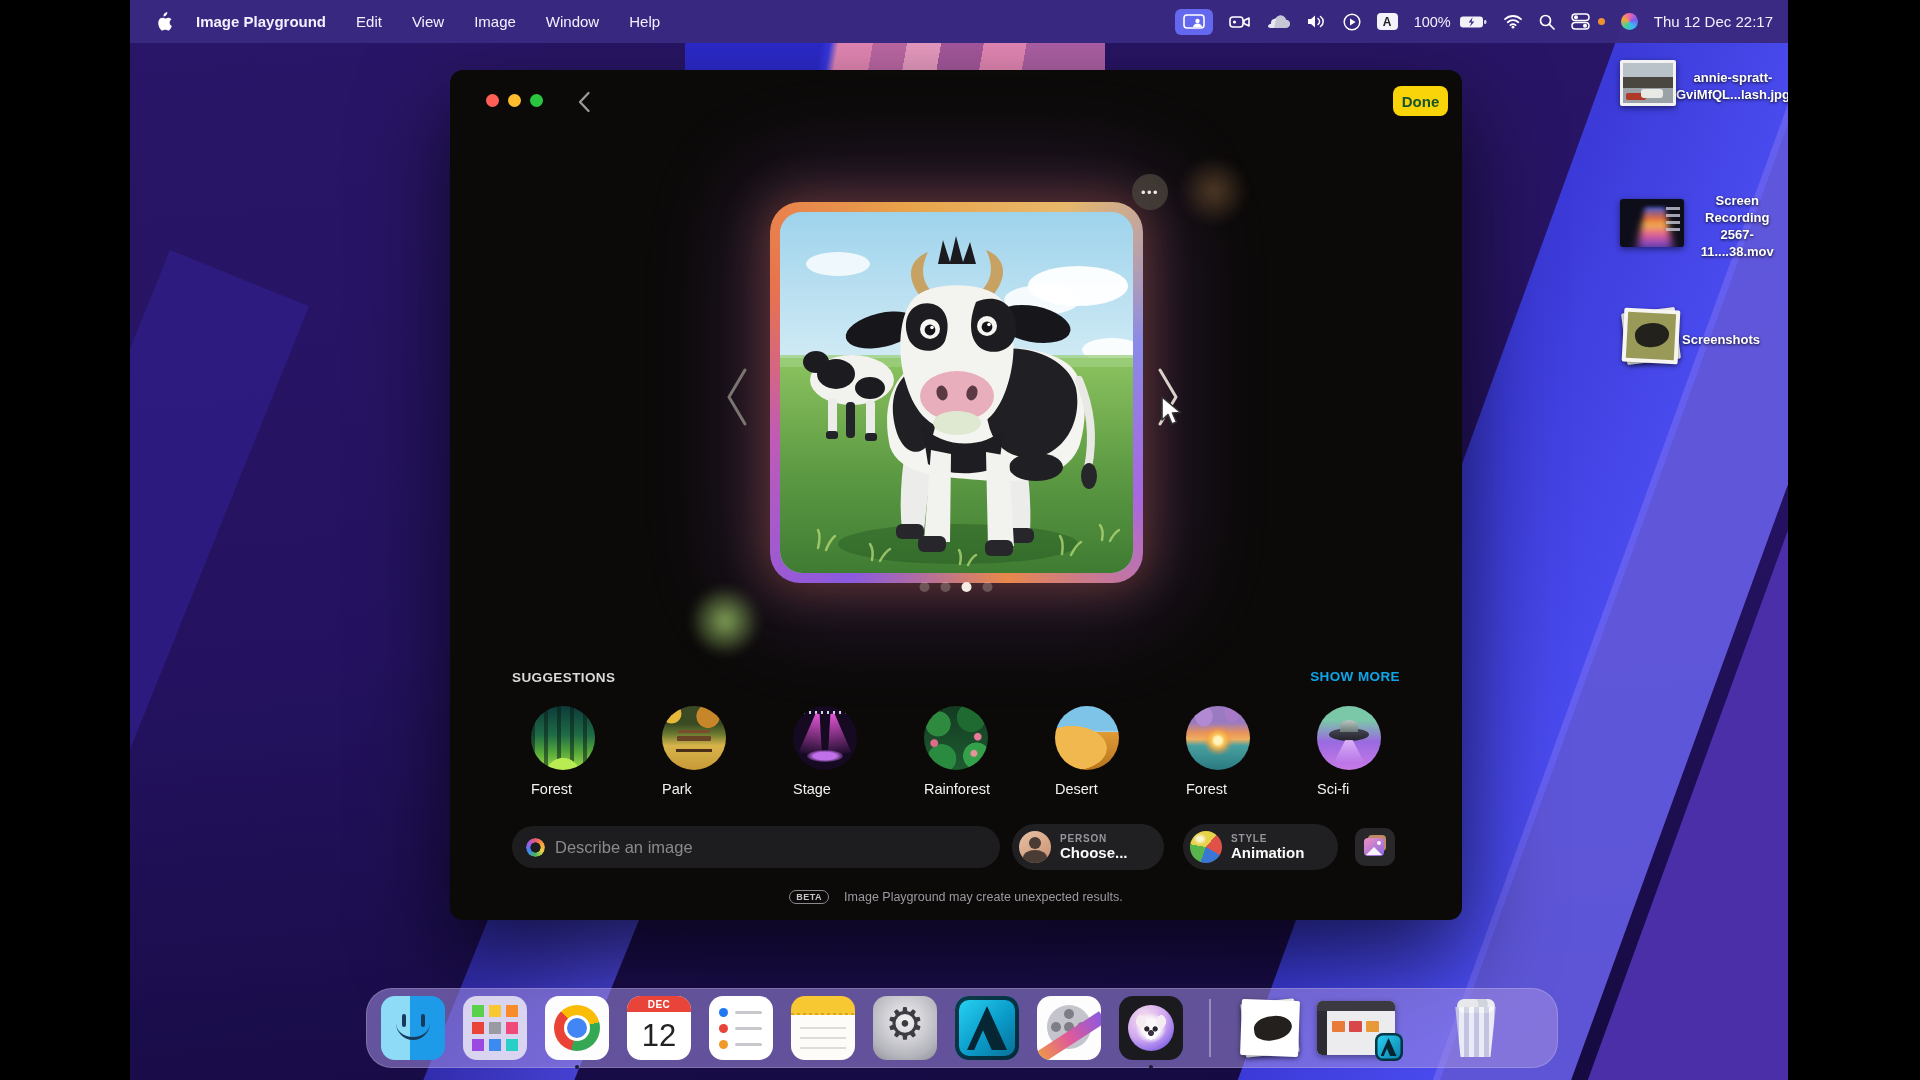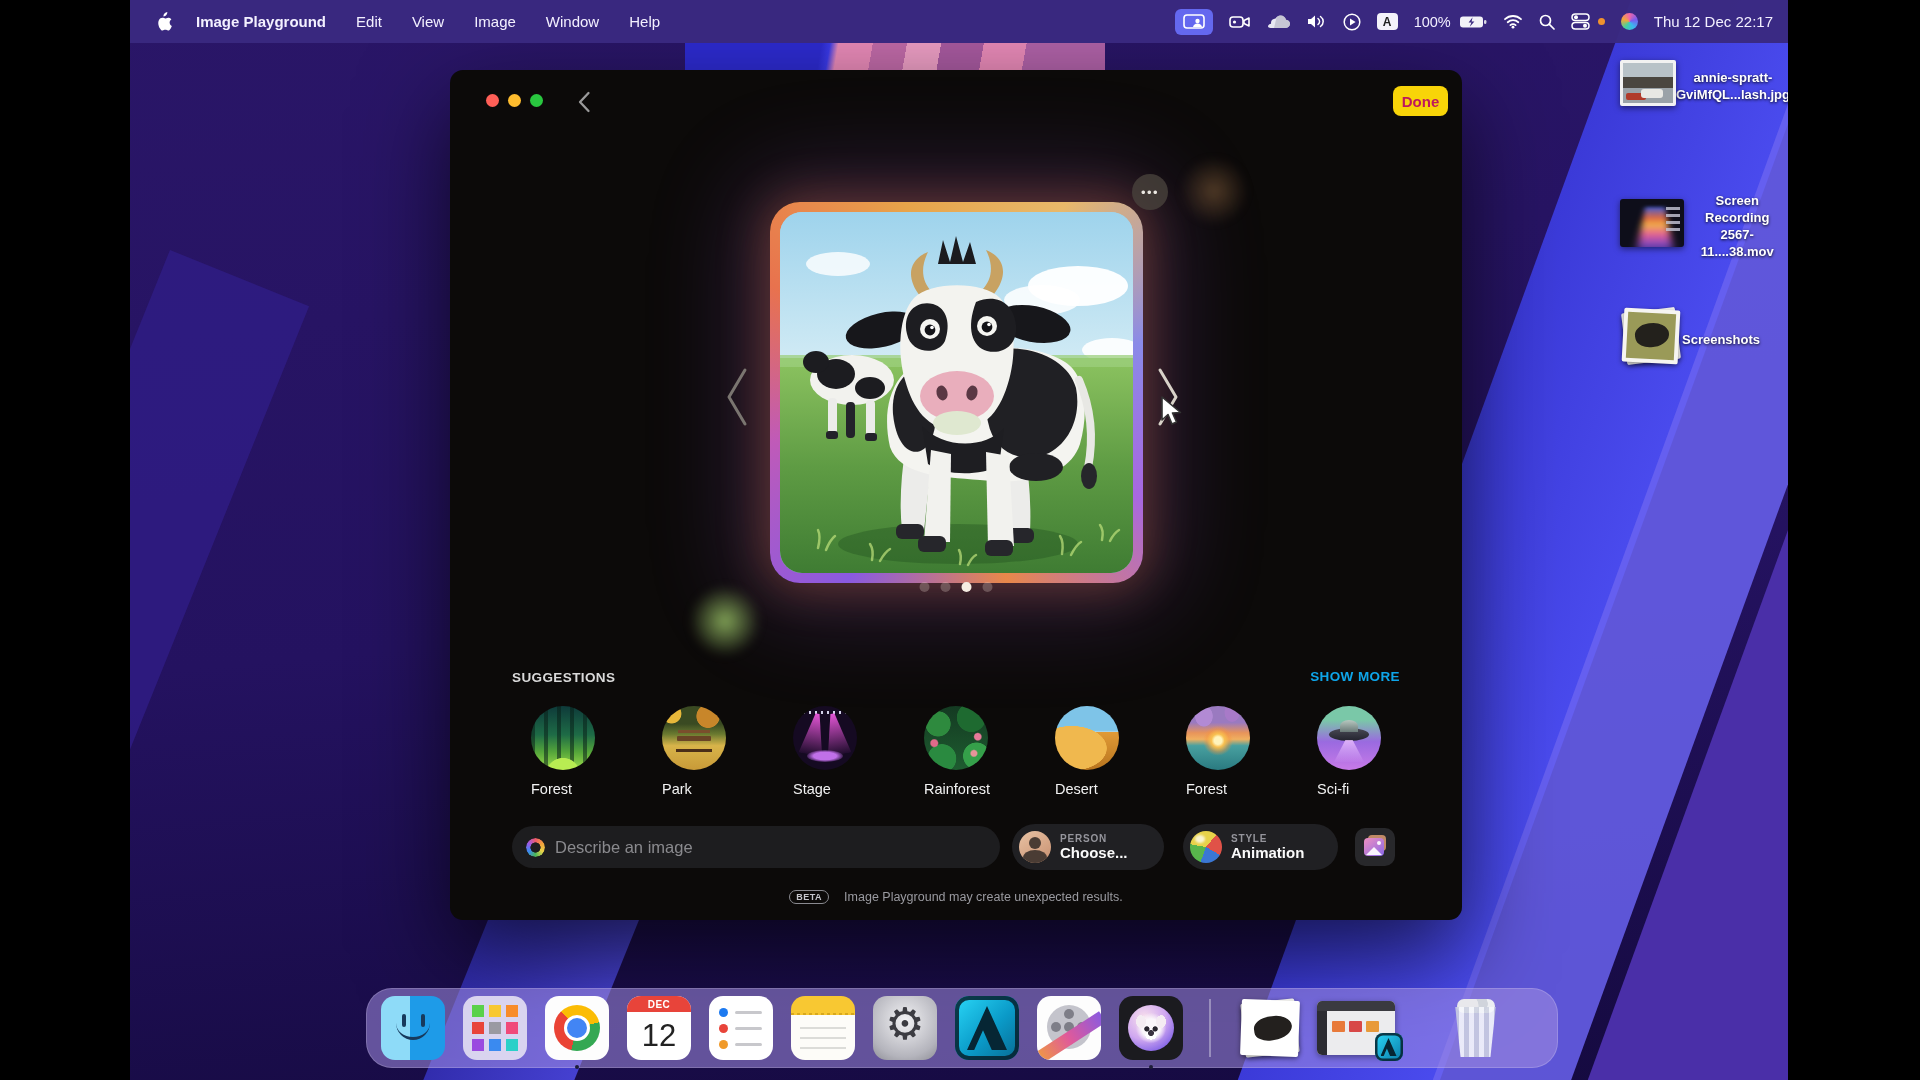--- a/index.html
+++ b/index.html
@@ -66,21 +66,21 @@
   .thumb-stack .front::before { content:""; position:absolute; left:8px; top:10px; width:34px; height:24px;
     background:#23211c; border-radius:45% 55% 50% 50%; transform:rotate(-12deg); }
 
   
   .win { position:absolute; left:320px; top:70px; width:1012px; height:850px; background:#0c0a09;
     border-radius:13px; box-shadow:0 35px 90px rgba(0,0,0,.65); z-index:20; overflow:hidden; }
   .tl { position:absolute; top:24px; width:13px; height:13px; border-radius:50%; }
   .tl.r { left:36px; background:#ff5f57; } .tl.y { left:58px; background:#febc2e; } .tl.g { left:80px; background:#29c73f; }
   .back-btn { position:absolute; left:126px; top:21px; width:16px; height:22px; }
   .done-btn { position:absolute; right:14px; top:16px; width:55px; height:30px; background:#f8d408;
-    border:none; border-radius:8px; color:#be185d; font-size:15px; font-weight:700; }
+    border:none; border-radius:8px; color:#14532d; font-size:15px; font-weight:700; }
 
   .frame { position:absolute; left:320px; top:132px; width:373px; height:381px; border-radius:30px; padding:10px;
     background:conic-gradient(from 210deg at 50% 50%, #8a5ae0, #c05ab8, #e8724e, #e8a44a, #e8b86a, #8a8ae8, #a868e0, #e8884a, #8a5ae0);
     box-shadow:0 0 45px 8px rgba(232,120,70,.30), 0 0 95px 30px rgba(150,90,220,.22); }
   .canvas { width:100%; height:100%; border-radius:22px; overflow:hidden; background:#9fd4ea; }
 
   .more-btn { position:absolute; left:682px; top:104px; width:36px; height:36px; border-radius:50%;
     background:rgba(72,66,60,.8); color:#ece8e2; font-size:13px; letter-spacing:1.5px;
     display:flex; align-items:center; justify-content:center; border:none; }
   .blob-warm { position:absolute; left:728px; top:88px; width:72px; height:66px; border-radius:50%;

